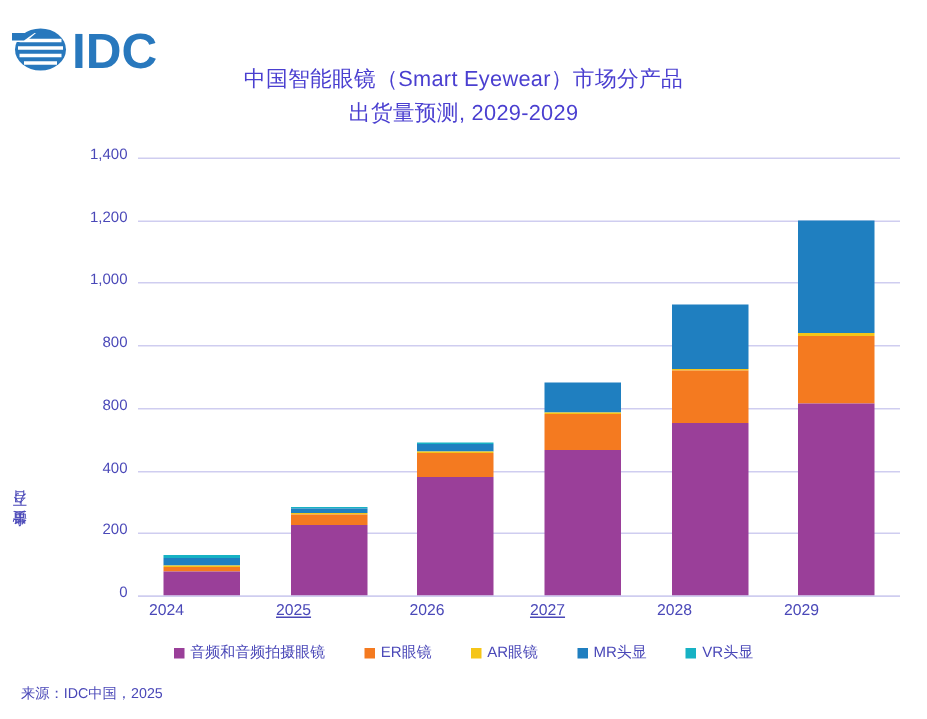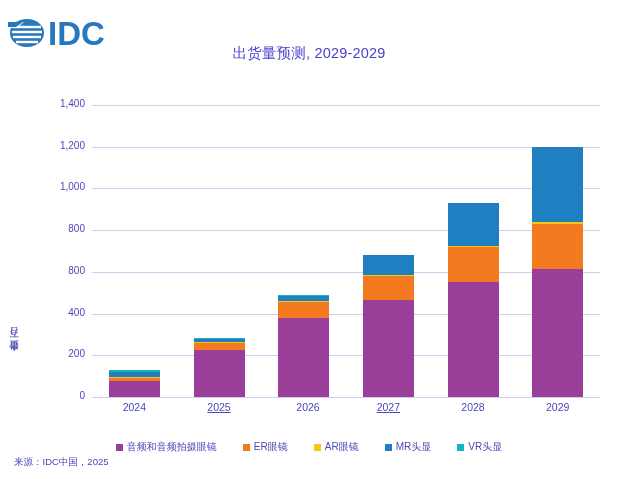--- a/index.html
+++ b/index.html
@@ -55,31 +55,30 @@
   }
   .bar-col{
     position:absolute;bottom:0;
     width:51px;
     display:flex;flex-direction:column-reverse;
   }
   .seg{width:100%;display:block;}
   
   #x-labels{position:absolute;left:92px;top:296px;width:508px;height:20px;}
   .x-lbl{
-    position:absolute;top:0;width:70px;text-align:center;
+    position:absolute;top:0;width:70px;text-align:left;
     font-size:10.5px;color:#4a48b8;
   }
   
   #baseline{position:absolute;left:92px;right:18px;top:292px;height:1px;background:#cfcdf0;}
   
   #legend{
     position:absolute;left:0;top:428px;width:618px;
     display:flex;justify-content:center;align-items:center;
     gap:26px;
-    margin-top:12px;
   }
   .lg-item{display:flex;align-items:center;gap:4px;}
   .lg-swatch{width:7px;height:7px;display:block;}
   .lg-label{font-size:10px;color:#4a48b8;white-space:nowrap;}
   
   #source{
     position:absolute;left:14px;top:456px;
     font-size:9.5px;color:#4a48b8;
   }
 </style>
@@ -103,20 +102,21 @@
     <g fill="#2878bd">
       <path d="M0 6 L15 6 L8 11 L0 11 Z"></path>
     </g>
     <g fill="#2878bd" font-family="Liberation Sans, sans-serif" font-size="33" font-weight="bold">
       <text x="40" y="29">IDC</text>
     </g>
   </svg>
 </div>
 
 <div id="chart-title">
+  <span class="l1">中国智能眼镜（Smart Eyewear）市场分产品</span>
   <span class="l2">出货量预测, 2029-2029</span>
 </div>
 
 <div id="plot-wrap">
 
   <div id="y-axis-title">出货量：万台</div>
 
   <div id="gridlines">
       <div class="y-tick" style="top: 292px;">
         <span class="lbl">0</span>

